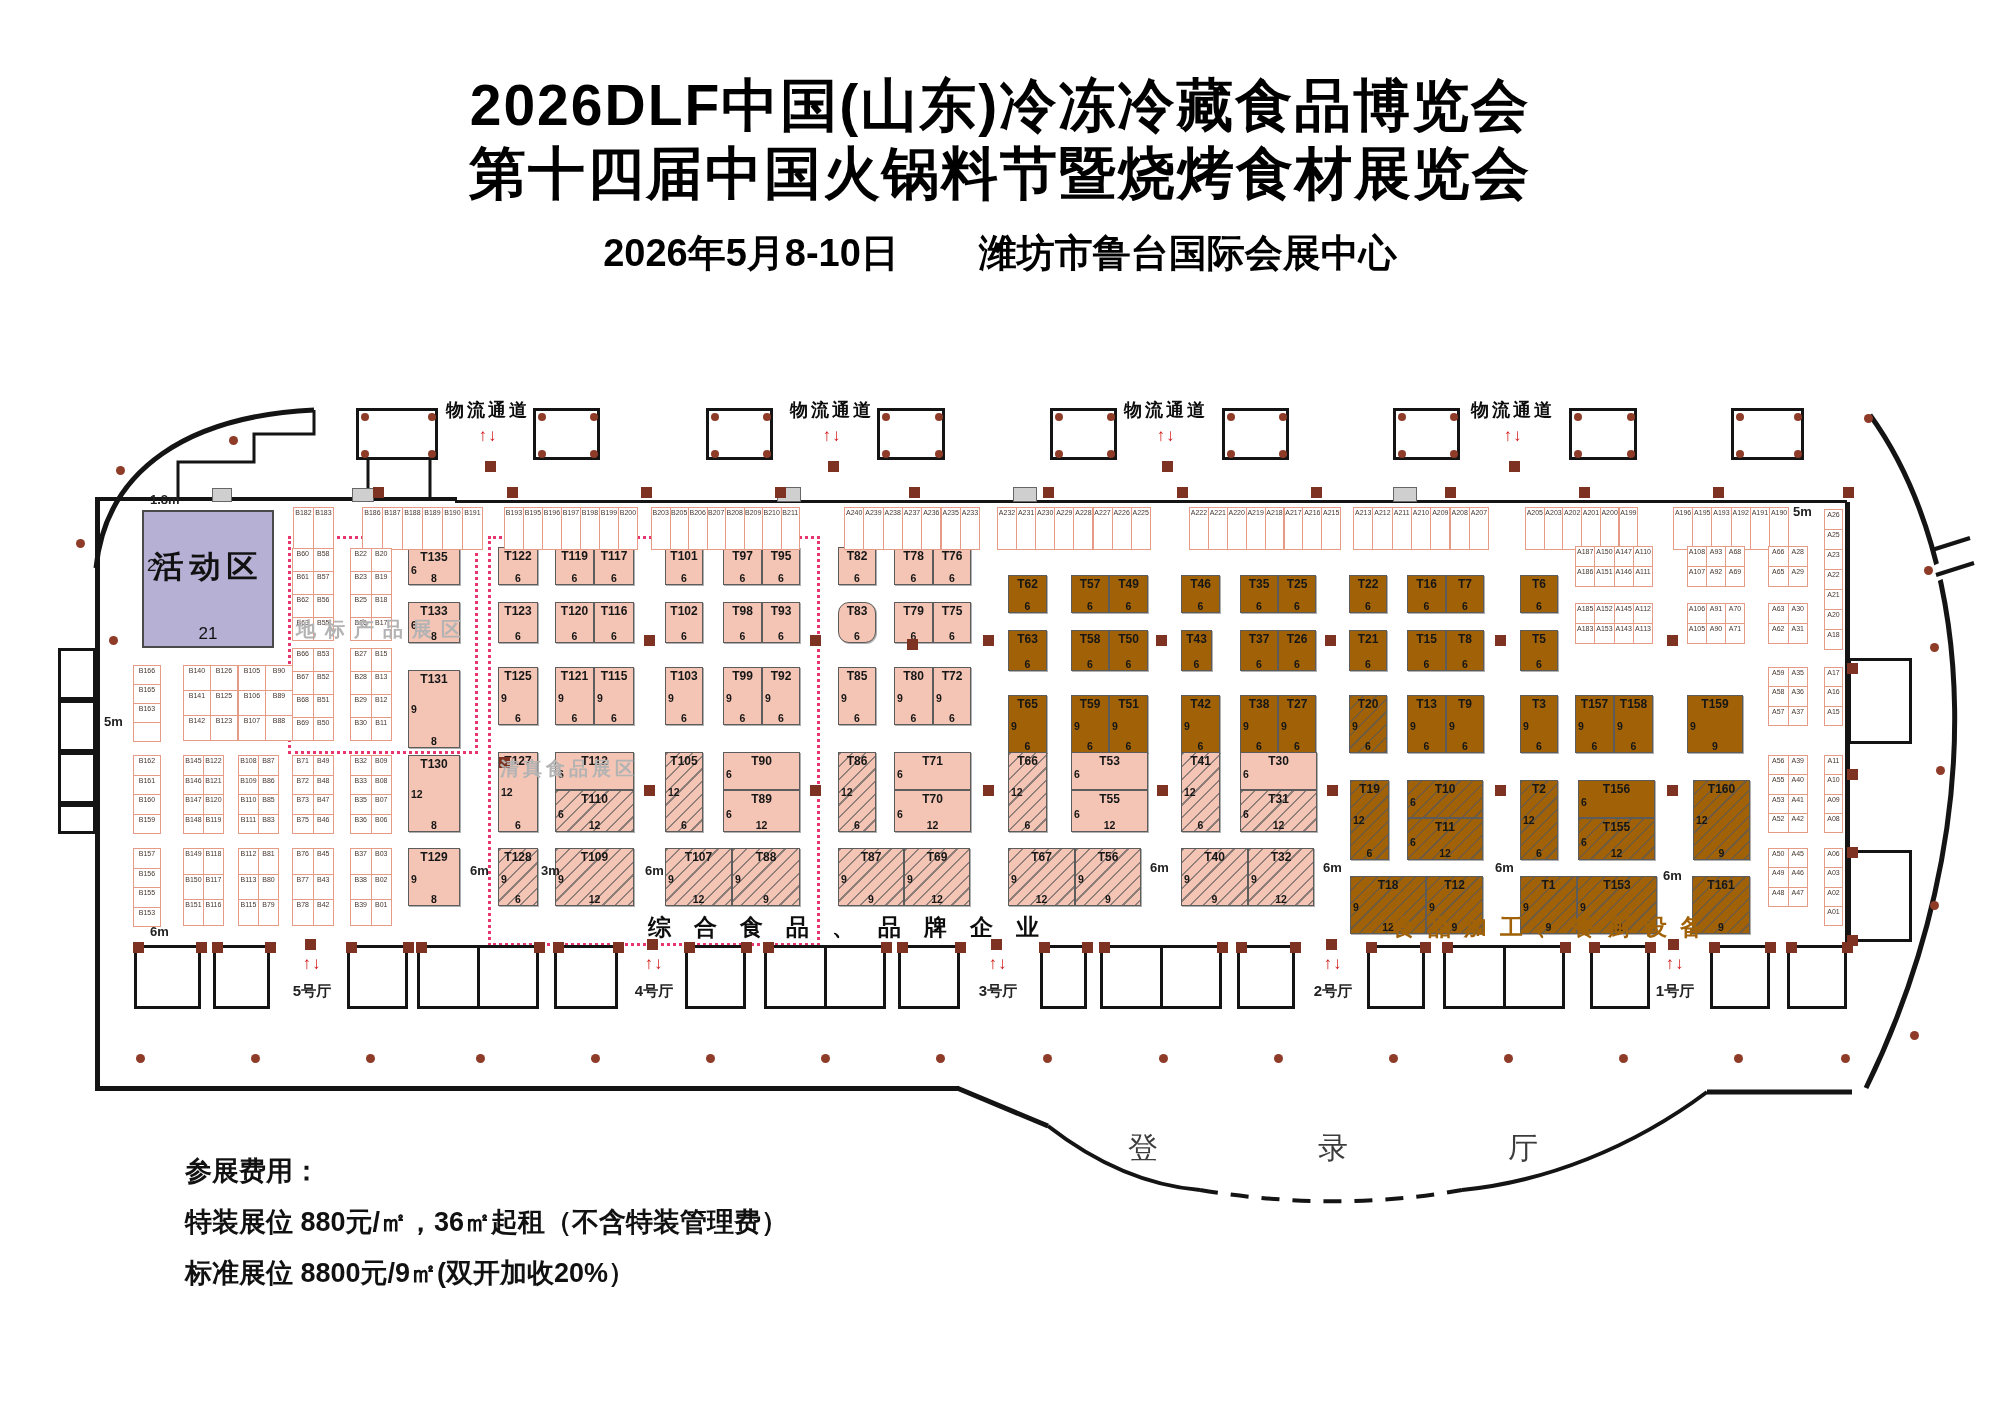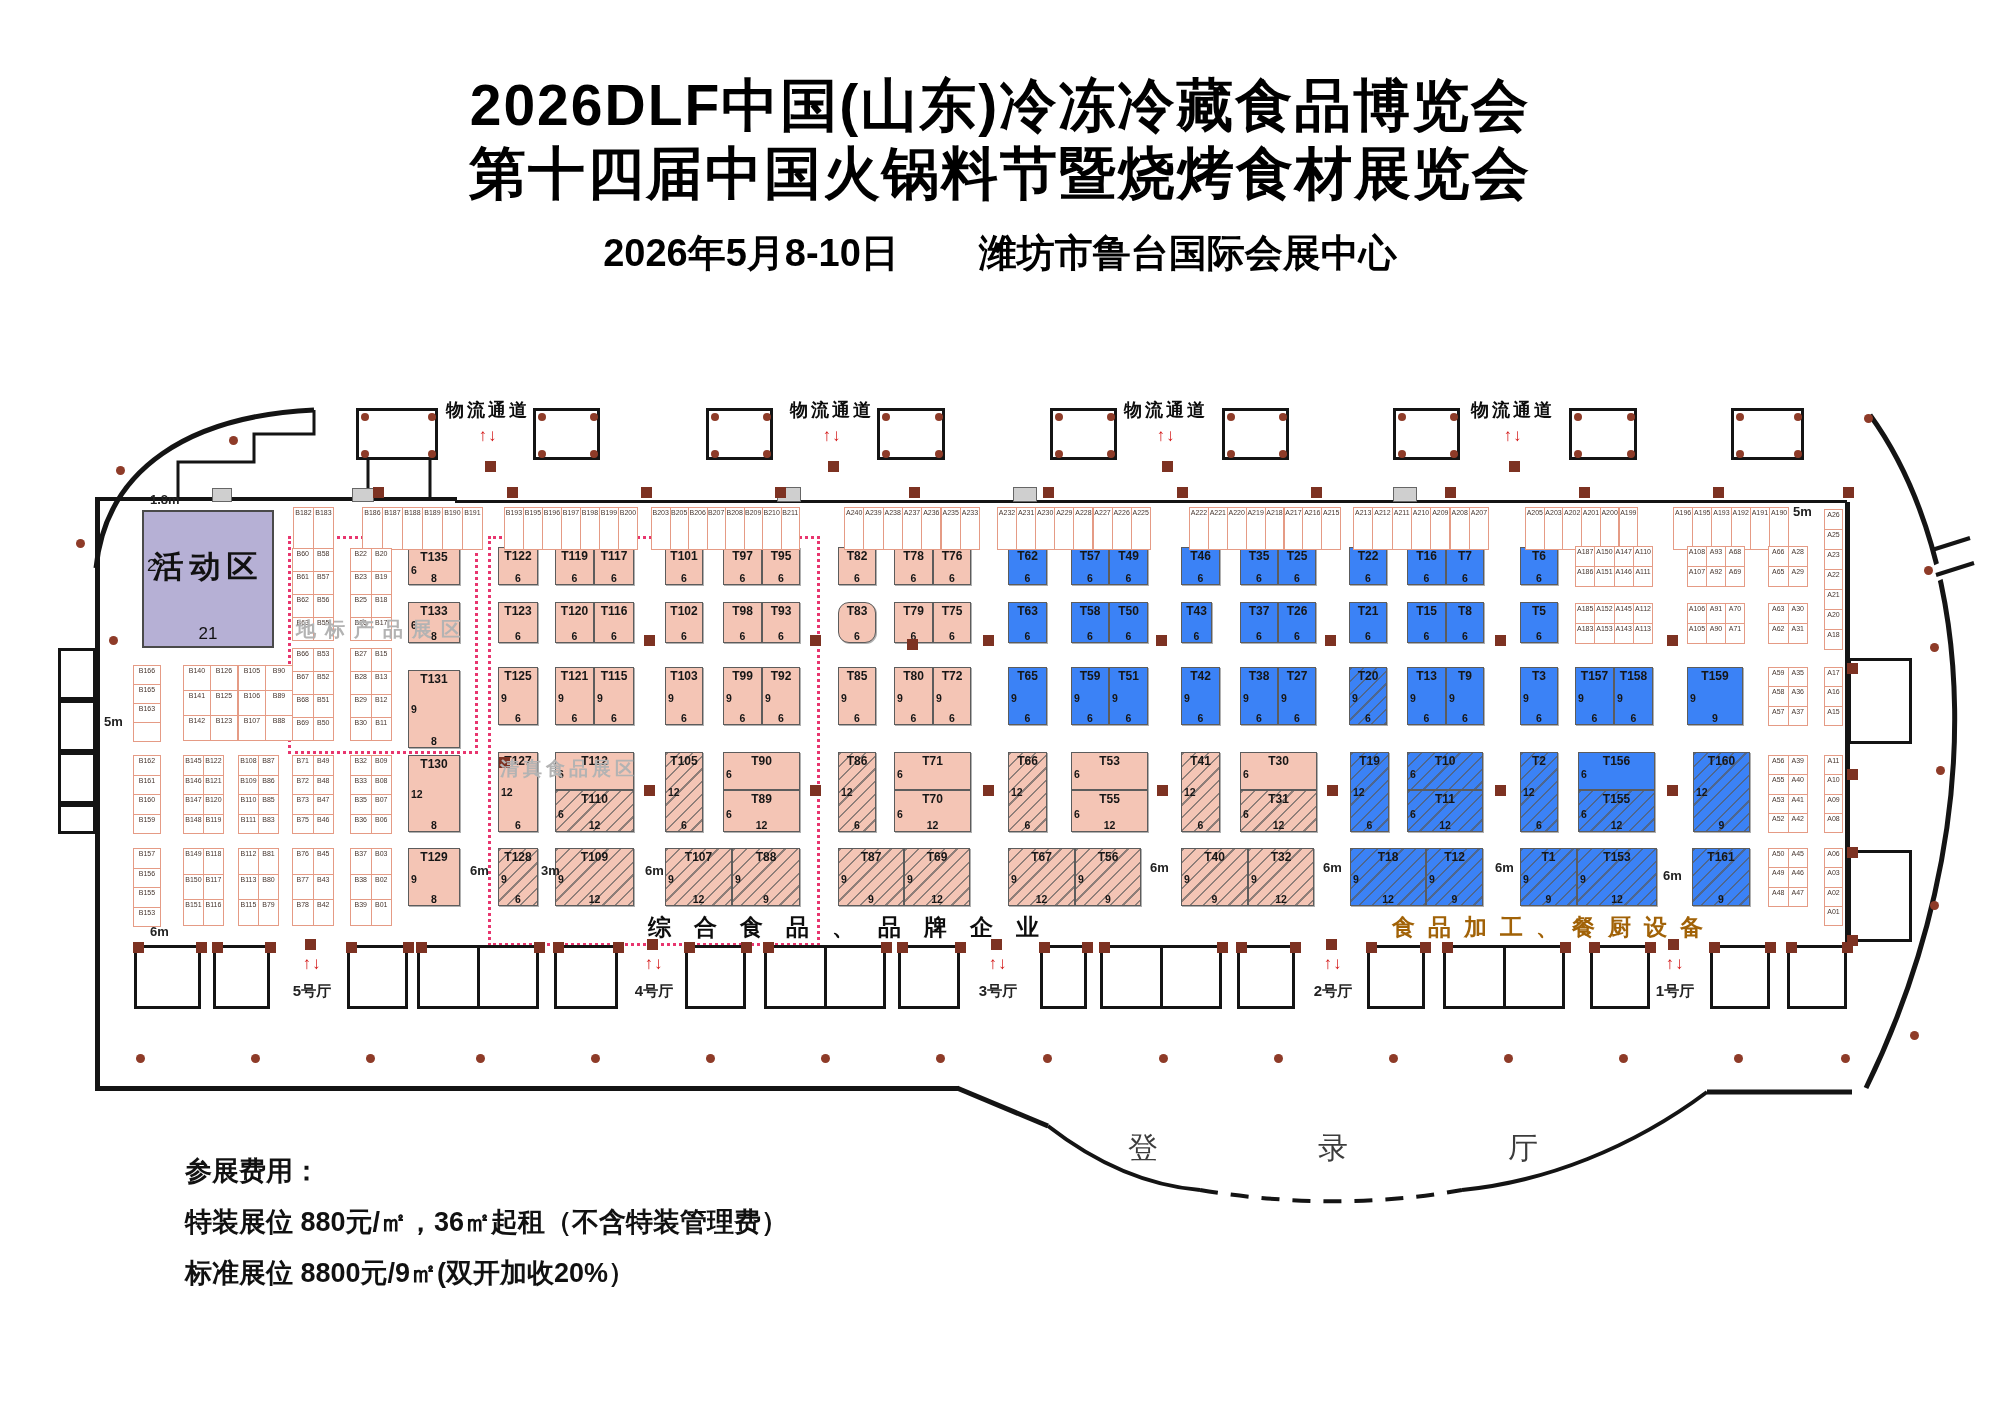--- a/index.html
+++ b/index.html
@@ -12,21 +12,21 @@
   svg.overlay{position:absolute;left:0;top:0;z-index:1;}
   .wall{position:absolute;background:#141414;z-index:2;}
   .door{position:absolute;background:#cfcfcf;border:1px solid #666;z-index:3;box-sizing:border-box;}
   .zone{position:absolute;border:3px dotted #e8356e;z-index:2;}
   .activity{position:absolute;background:#b6b0d5;border:2px solid #4a4a4a;box-sizing:border-box;z-index:3;}
   .activity .alabel{position:absolute;top:34px;left:0;width:100%;text-align:center;font-size:31px;font-weight:bold;letter-spacing:6px;color:#111;}
   .activity .a22{position:absolute;left:3px;top:44px;font-size:17px;color:#111;}
   .activity .a21{position:absolute;bottom:2px;left:0;width:100%;text-align:center;font-size:17px;color:#111;}
   .booth{position:absolute;border:1.5px solid #5c5c5c;box-sizing:border-box;z-index:4;box-shadow:1px 1px 0 rgba(80,80,80,.45);}
   .booth.p{background:#f4c5b5;}
-  .booth.y{background:#3b82f6;}
+  .booth.y{background:#a16207;margin-top:28px;}
   .booth.ht::after{content:"";position:absolute;inset:0;background:repeating-linear-gradient(135deg,rgba(88,88,88,.65) 0 1.6px,transparent 1.6px 9px);}
   .booth .bl{position:absolute;top:1px;left:0;width:100%;text-align:center;font-size:12px;font-weight:bold;color:#161616;z-index:5;}
   .booth .nl{position:absolute;left:2px;top:42%;font-size:10.5px;font-weight:bold;color:#161616;z-index:5;}
   .booth .nb{position:absolute;bottom:0;left:0;width:100%;text-align:center;font-size:10.5px;font-weight:bold;color:#161616;z-index:5;}
   .cell{position:absolute;border:1px solid #e59b85;background:#fff;box-sizing:border-box;text-align:center;font-size:7px;color:#46352e;padding-top:1px;z-index:4;overflow:hidden;}
   .dock{position:absolute;border:3px solid #141414;background:#fff;box-sizing:border-box;z-index:3;}
   .room{position:absolute;border:3px solid #141414;background:#fff;box-sizing:border-box;z-index:3;}
   .room .div{position:absolute;top:0;bottom:0;left:50%;width:3px;margin-left:-1.5px;background:#141414;}
   .sq{position:absolute;width:11px;height:11px;background:#7d3222;z-index:6;}
   .dot{position:absolute;width:9px;height:9px;border-radius:50%;background:#8e3b28;z-index:6;}

